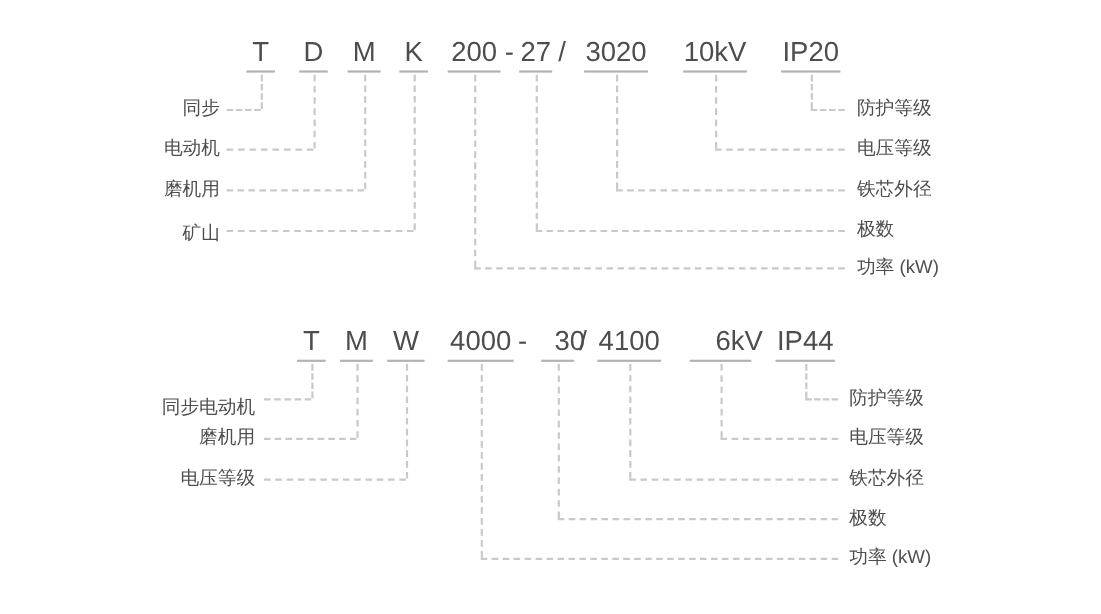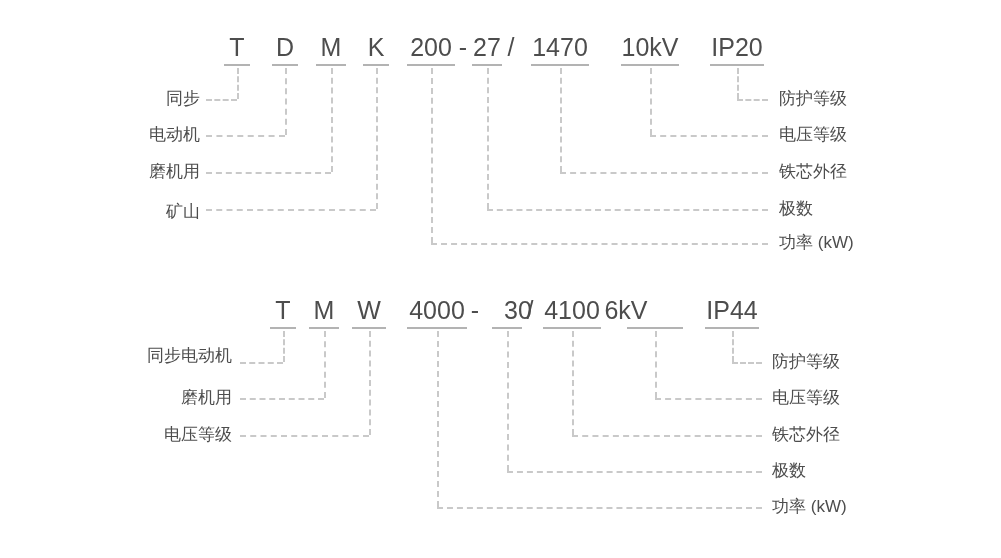--- a/index.html
+++ b/index.html
@@ -51,21 +51,21 @@
   <section class="d1">
 
     <span class="token" style="left:237px">T</span>
     <span class="token" style="left:285px">D</span>
     <span class="token" style="left:331px">M</span>
     <span class="token" style="left:376px">K</span>
     <span class="token" style="left:431px">200</span>
     <span class="token" style="left:463px">-</span>
     <span class="token" style="left:487px">27</span>
     <span class="token" style="left:511px">/</span>
-    <span class="token" style="left:560px">1470</span>
+    <span class="token" style="left:560px">3020</span>
     <span class="token" style="left:650px">10kV</span>
     <span class="token" style="left:737px">IP20</span>
 
     <i class="ul" style="left:237px;width:26px"></i>
     <i class="ul" style="left:285px;width:26px"></i>
     <i class="ul" style="left:331px;width:30px"></i>
     <i class="ul" style="left:376px;width:26px"></i>
     <i class="ul" style="left:431px;width:48px"></i>
     <i class="ul" style="left:487px;width:30px"></i>
     <i class="ul" style="left:560px;width:58px"></i>
@@ -107,21 +107,21 @@
   <section class="d2">
 
     <span class="token" style="left:283px">T</span>
     <span class="token" style="left:324px">M</span>
     <span class="token" style="left:369px">W</span>
     <span class="token" style="left:437px">4000</span>
     <span class="token" style="left:475px">-</span>
     <span class="token" style="left:518px">30</span>
     <span class="token" style="left:530px">/</span>
     <span class="token" style="left:572px">4100</span>
-    <span class="token" style="left:626px">6kV</span>
+    <span class="token" style="left:672px">6kV</span>
     <span class="token" style="left:732px">IP44</span>
 
     <i class="ul" style="left:283px;width:26px"></i>
     <i class="ul" style="left:324px;width:30px"></i>
     <i class="ul" style="left:369px;width:34px"></i>
     <i class="ul" style="left:437px;width:60px"></i>
     <i class="ul" style="left:507px;width:30px"></i>
     <i class="ul" style="left:572px;width:58px"></i>
     <i class="ul" style="left:655px;width:56px"></i>
     <i class="ul" style="left:732px;width:54px"></i>
@@ -137,21 +137,21 @@
 
     <i class="hline" style="left:240px;top:362px;width:43px"></i>
     <i class="hline" style="left:240px;top:398px;width:84px"></i>
     <i class="hline" style="left:240px;top:435px;width:129px"></i>
     <i class="hline" style="left:732px;top:362px;width:30px"></i>
     <i class="hline" style="left:655px;top:398px;width:107px"></i>
     <i class="hline" style="left:572px;top:435px;width:190px"></i>
     <i class="hline" style="left:507px;top:471px;width:255px"></i>
     <i class="hline" style="left:437px;top:507px;width:325px"></i>
 
-    <span class="llabel" style="top:344px">同步电动机</span>
+    <span class="llabel" style="top:358px">同步电动机</span>
     <span class="llabel" style="top:386px">磨机用</span>
     <span class="llabel" style="top:423px">电压等级</span>
 
     <span class="rlabel" style="top:350px">防护等级</span>
     <span class="rlabel" style="top:386px">电压等级</span>
     <span class="rlabel" style="top:423px">铁芯外径</span>
     <span class="rlabel" style="top:459px">极数</span>
     <span class="rlabel" style="top:495px">功率 (kW)</span>
   </section>
 

